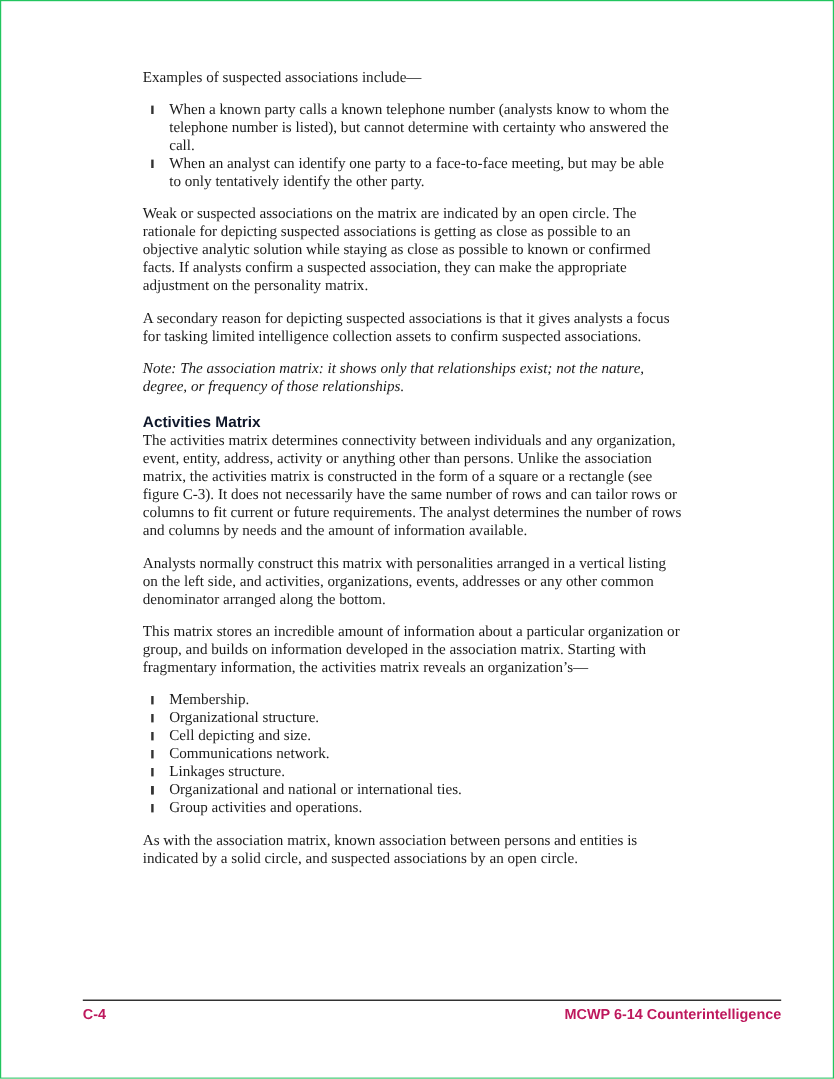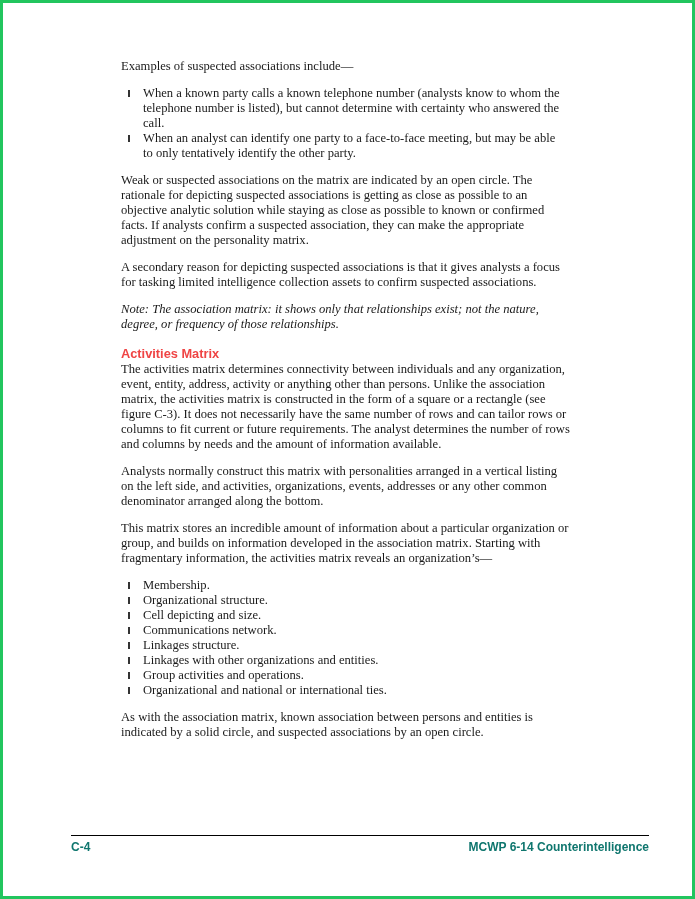--- a/index.html
+++ b/index.html
@@ -6,21 +6,21 @@
     margin: 0;
     padding: 0;
     background: #e8e8e8;
   }
   .page {
     position: relative;
     width: 695px;
     height: 899px;
     margin: 0 auto;
     background: #ffffff;
-    border: 3px solid #22c55e;
+    border: 1px solid #22c55e;
     box-sizing: border-box;
     font-family: "Liberation Serif", serif;
     color: #1a1a1a;
     overflow: hidden;
   }
   .content {
     position: absolute;
     top: 56px;
     left: 118px;
     width: 450px;
@@ -33,21 +33,21 @@
   .content p.first {
     margin-top: 0;
   }
   .note {
     font-style: italic;
   }
   h2.section-heading {
     font-family: "Liberation Sans", sans-serif;
     font-size: 12.8px;
     font-weight: bold;
-    color: #ef4444;
+    color: #0f172a;
     margin: 14px 0 1px 0;
     line-height: 15px;
   }
   ul.bullet-list {
     list-style: none;
     margin: 12px 4px;
     padding: 0 0 0 2px;
   }
   ul.bullet-list li {
     position: relative;
@@ -69,21 +69,21 @@
     right: 43px;
     top: 832px;
     border-top: 1.4px solid #000000;
     padding-top: 4px;
     display: flex;
     justify-content: space-between;
     align-items: baseline;
     font-family: "Liberation Sans", sans-serif;
     font-size: 12px;
     font-weight: bold;
-    color: #0f766e;
+    color: #be185d;
   }
 </style>
 </head>
 <body>
 
 <div class="page">
   <div class="content">
 
     <p class="first">Examples of suspected associations include—</p>
 
@@ -128,29 +128,28 @@
       <li>
         <span class="bullet-glyph"></span>
         <span>Communications network.</span>
       </li>
       <li>
         <span class="bullet-glyph"></span>
         <span>Linkages structure.</span>
       </li>
       <li>
         <span class="bullet-glyph"></span>
-        <span>Linkages with other organizations and entities.</span>
+      </li>
+      <li>
+        <span class="bullet-glyph"></span>
+        <span>Organizational and national or international ties.</span>
       </li>
       <li>
         <span class="bullet-glyph"></span>
         <span>Group activities and operations.</span>
-      </li>
-      <li>
-        <span class="bullet-glyph"></span>
-        <span>Organizational and national or international ties.</span>
       </li>
     </ul>
 
     <p>As with the association matrix, known association between persons and entities is indicated by a solid circle, and suspected associations by an open circle.</p>
 
 
   </div>
 
   <div class="footer">
     <span>C-4</span>

